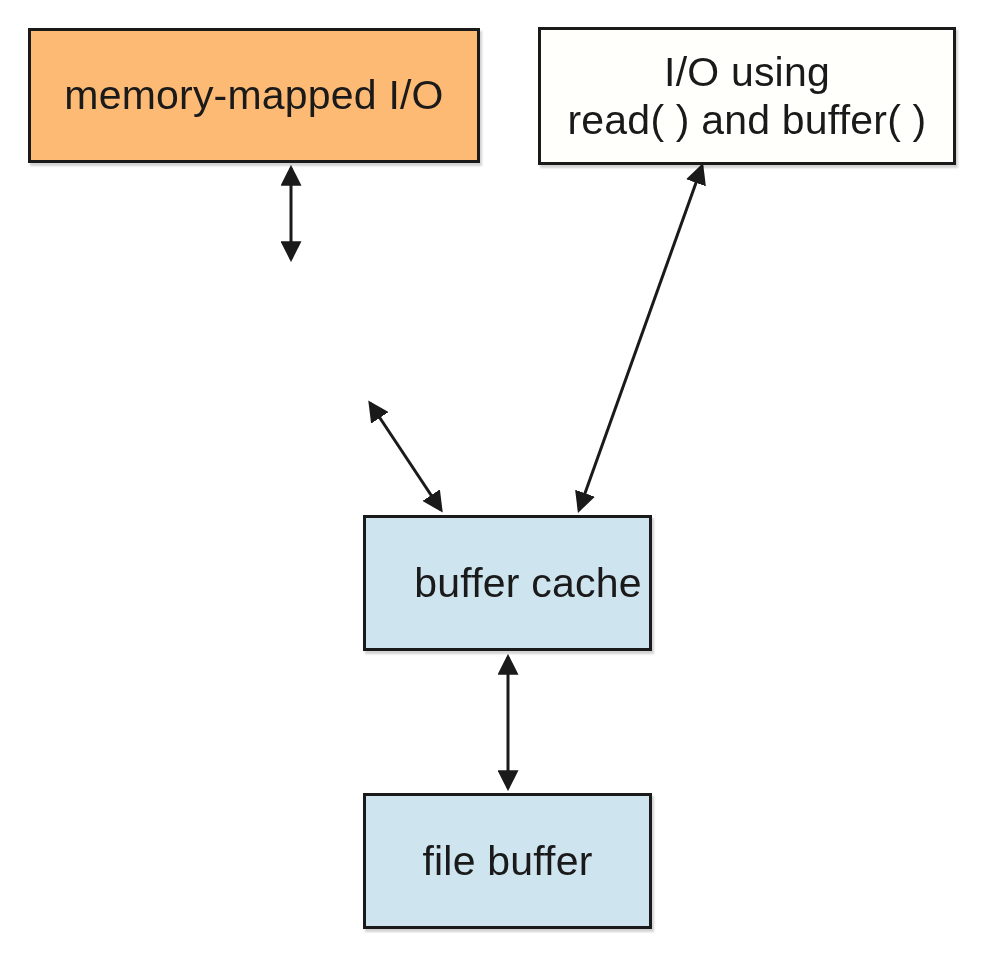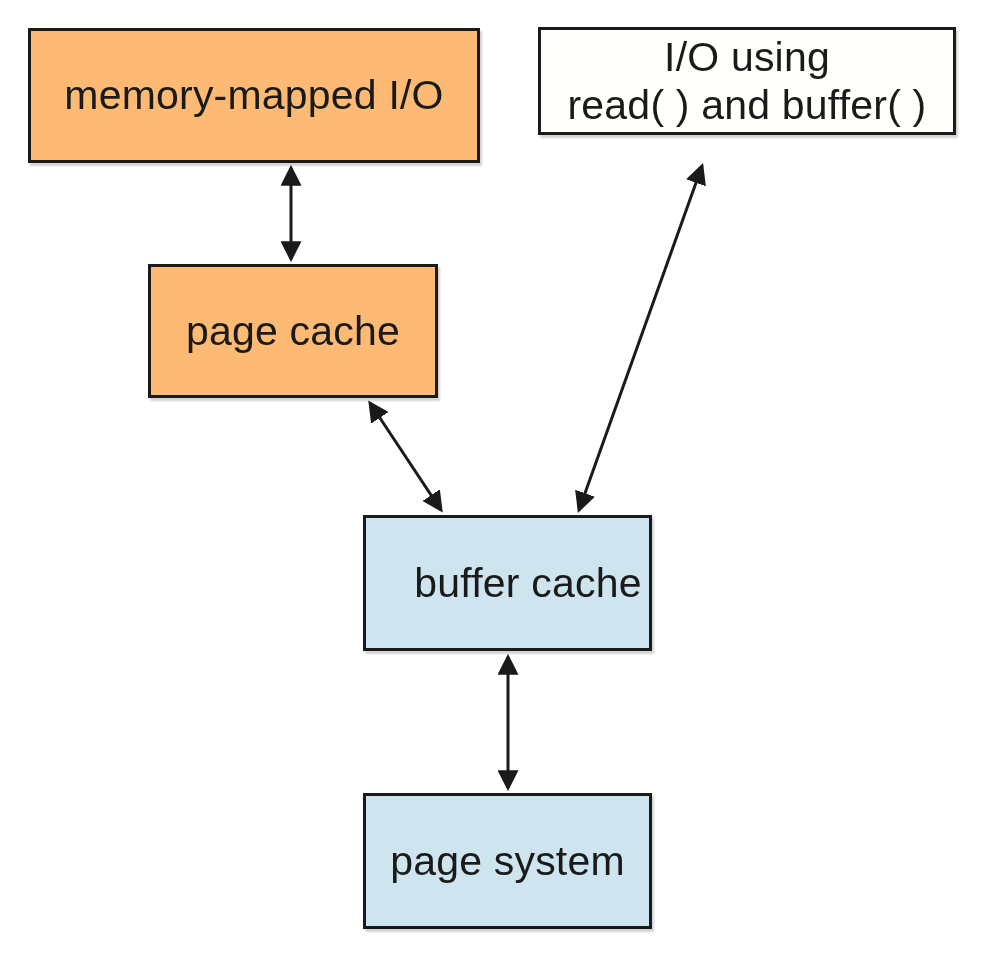--- a/index.html
+++ b/index.html
@@ -35,21 +35,21 @@
     line-height: 1.18;
     color: #1a1a1a;
     letter-spacing: 0.2px;
     box-shadow: 2px 3px 2px rgba(0,0,0,0.18);
   }
   .node.gray  { background: #fdba74; text-align: right; }
   .node.white { background: #fffffb; }
   .node.blue  { background: #cee4ef; }
 
   .node-memory-mapped-io { left: 28px;  top: 28px;  width: 452px; height: 135px; }
-  .node-io-read-write    { left: 538px; top: 27px;  width: 418px; height: 108px; }
+  .node-io-read-write    { left: 538px; top: 27px;  width: 418px; height: 138px; }
   .node-page-cache       { left: 148px; top: 264px; width: 290px; height: 134px; }
   .node-buffer-cache     { left: 363px; top: 515px; width: 289px; height: 136px; padding-left: 41px; }
   .node-file-system      { left: 363px; top: 793px; width: 289px; height: 136px; }
 
   .edge {
     stroke: #1a1a1a;
     stroke-width: 3;
     fill: none;
   }
 </style>
@@ -72,25 +72,22 @@
 
   <div class="node gray node-memory-mapped-io">
     <span>memory-mapped I/O</span>
   </div>
 
   <div class="node white node-io-read-write">
     <span>I/O using</span>
     <span>read( ) and buffer( )</span>
   </div>
 
-  <div class="node gray node-page-cache">
-    <span>page cache</span>
-  </div>
 
   <div class="node blue node-buffer-cache">
     <span>buffer cache</span>
   </div>
 
   <div class="node blue node-file-system">
-    <span>page system</span>
+    <span>file buffer</span>
   </div>
 
 </div>
 
 </body></html>

